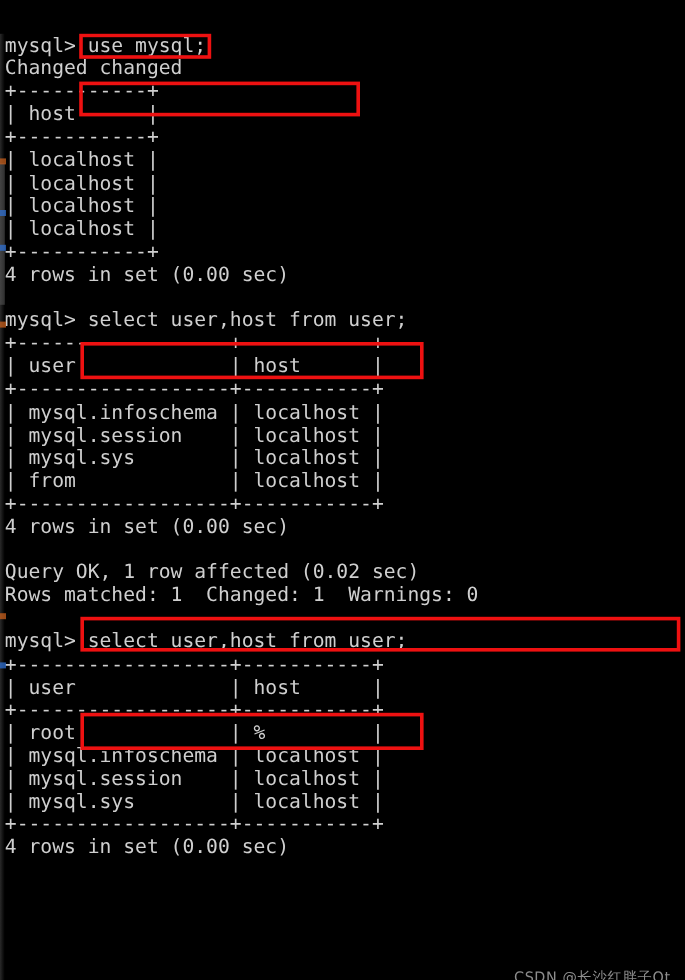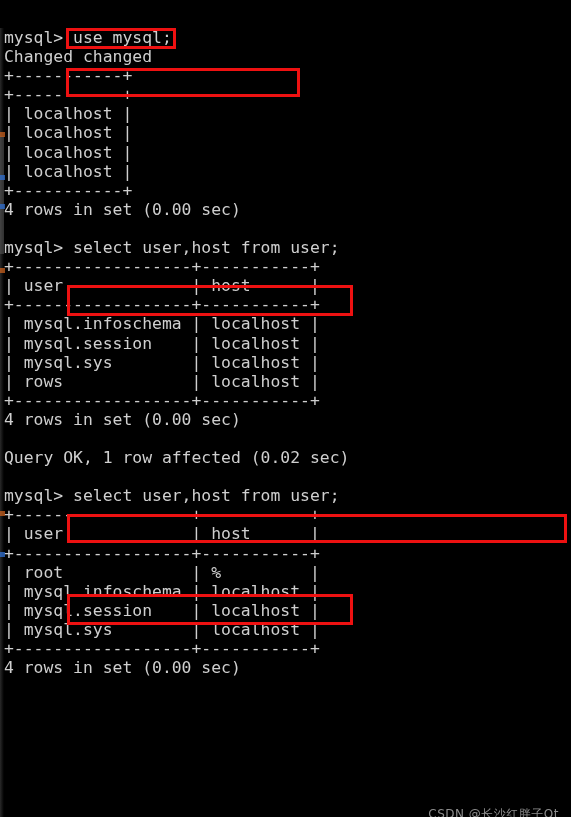--- a/index.html
+++ b/index.html
@@ -113,40 +113,42 @@
 
 <div id="terminal">
 
   <div class="left-rail"></div>
   <div class="rail-thumb" style="top: 108px; height: 118px;"></div>
 
   <div class="console" id="console-lines">
       <div class="line">mysql&gt; use mysql;</div>
       <div class="line">Changed changed</div>
       <div class="line">+-----------+</div>
+      <div class="line">| host      |</div>
       <div class="line">+-----------+</div>
       <div class="line">| localhost |</div>
       <div class="line">| localhost |</div>
       <div class="line">| localhost |</div>
       <div class="line">| localhost |</div>
       <div class="line">+-----------+</div>
       <div class="line">4 rows in set (0.00 sec)</div>
       <div class="line blank">&nbsp;</div>
       <div class="line">mysql&gt; select user,host from user;</div>
       <div class="line">+------------------+-----------+</div>
       <div class="line">| user             | host      |</div>
       <div class="line">+------------------+-----------+</div>
       <div class="line">| mysql.infoschema | localhost |</div>
       <div class="line">| mysql.session    | localhost |</div>
       <div class="line">| mysql.sys        | localhost |</div>
-      <div class="line">| rows             | localhost |</div>
+      <div class="line">| from             | localhost |</div>
       <div class="line">+------------------+-----------+</div>
       <div class="line">4 rows in set (0.00 sec)</div>
       <div class="line blank">&nbsp;</div>
       <div class="line">Query OK, 1 row affected (0.02 sec)</div>
+      <div class="line">Rows matched: 1  Changed: 1  Warnings: 0</div>
       <div class="line blank">&nbsp;</div>
       <div class="line">mysql&gt; select user,host from user;</div>
       <div class="line">+------------------+-----------+</div>
       <div class="line">| user             | host      |</div>
       <div class="line">+------------------+-----------+</div>
       <div class="line">| root             | %         |</div>
       <div class="line">| mysql.infoschema | localhost |</div>
       <div class="line">| mysql.session    | localhost |</div>
       <div class="line">| mysql.sys        | localhost |</div>
       <div class="line">+------------------+-----------+</div>

